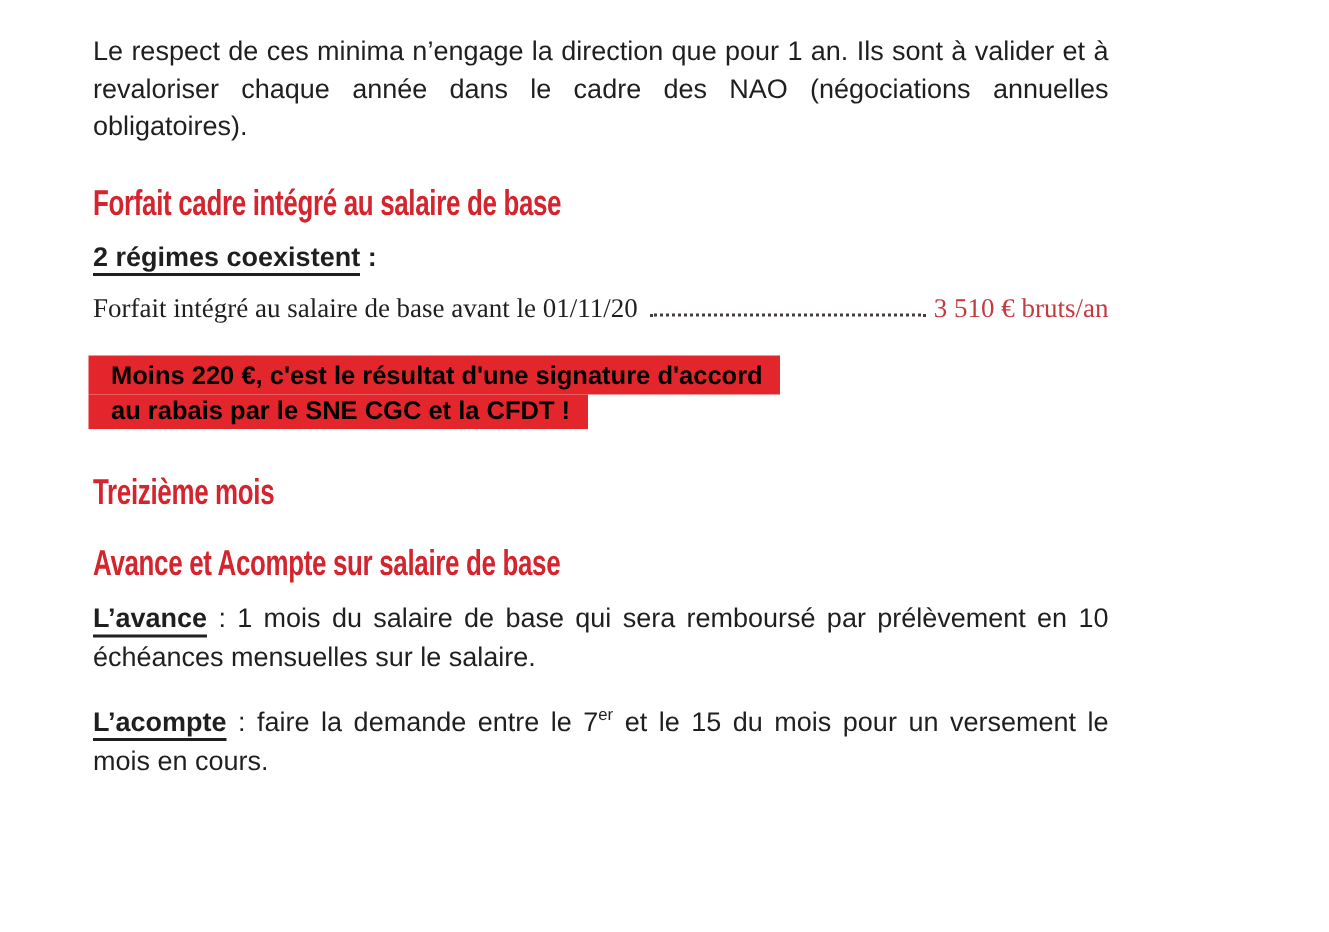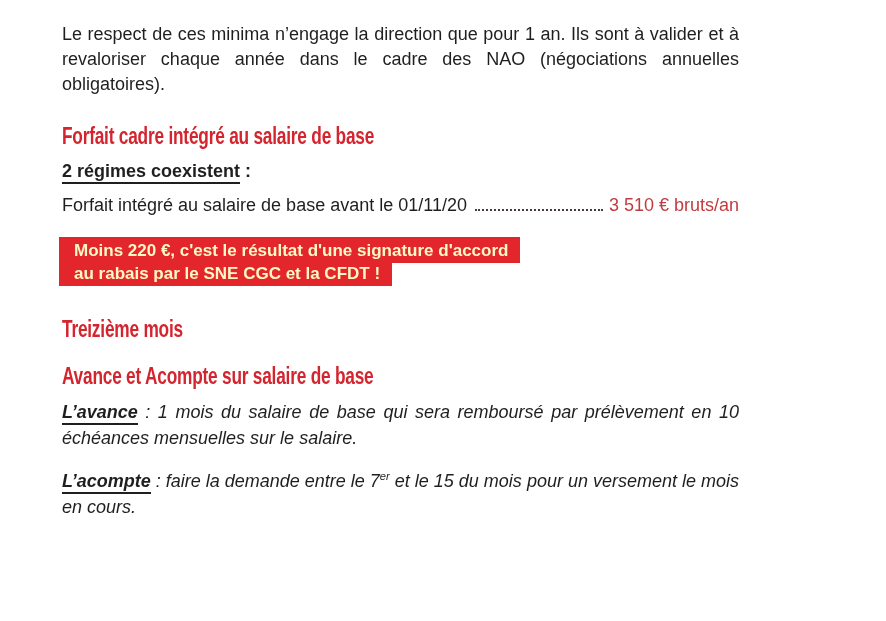--- a/index.html
+++ b/index.html
@@ -52,56 +52,56 @@
   }
   .u { border-bottom: 2px solid #1f1f1f; padding-bottom: 1px; text-align: center; }
 
   
   .rows { margin-top: 10px; }
   .rate-row {
     display: flex;
     align-items: baseline;
     font-size: 18px;
     line-height: 24px;
+    font-family: Liberation Serif, serif;
   }
   .rate-label { white-space: nowrap; }
   .leader {
     flex: 1;
     min-width: 20px;
     border-bottom: 2px dotted #463c3c;
     margin: 0 6px 4px 8px;
   }
   .rate-value {
     color: #c23b41;
     white-space: nowrap;
   }
 
   
   .redbox { margin-top: 20px; margin-left: -3px; }
   .hl-line {
     display: table;
     background: #e3262c;
-    color: #fef9c3;
+    color: #000000;
     font-weight: bold;
     font-size: 17px;
     line-height: 18px;
     padding: 2px 12px 3px 15px;
   }
   .hl-line.first { padding-top: 5px; }
 
   
   .body-lines { margin-top: 8px; font-size: 18px; line-height: 25px; }
 
   
   .para {
     margin: 12px 0 0 0;
     font-size: 18px;
     line-height: 26px;
     text-align: justify;
-    font-style: italic;
   }
   .para-acompte { margin-top: 17px; }
   .lead { font-weight: bold; }
   sup { font-size: 0.62em; vertical-align: super; line-height: 0; }
 </style>
 </head>
 <body>
 
 <div class="page">
 

